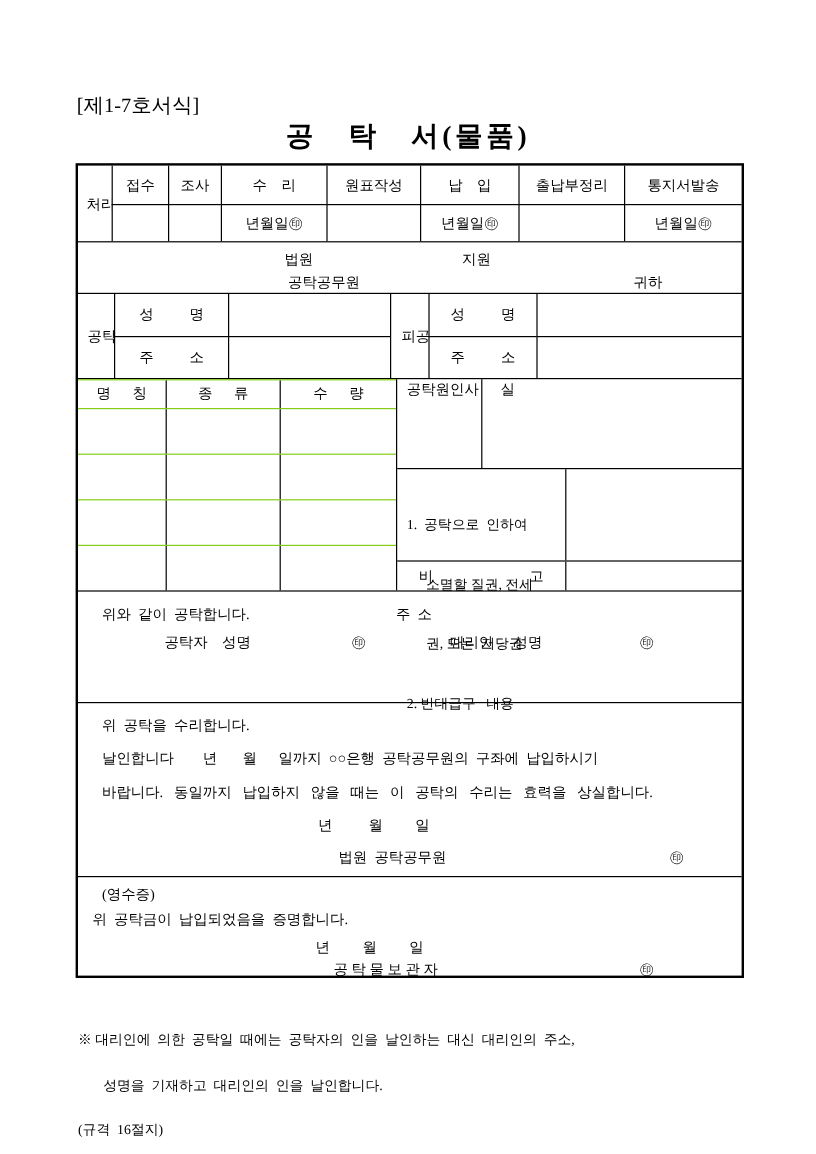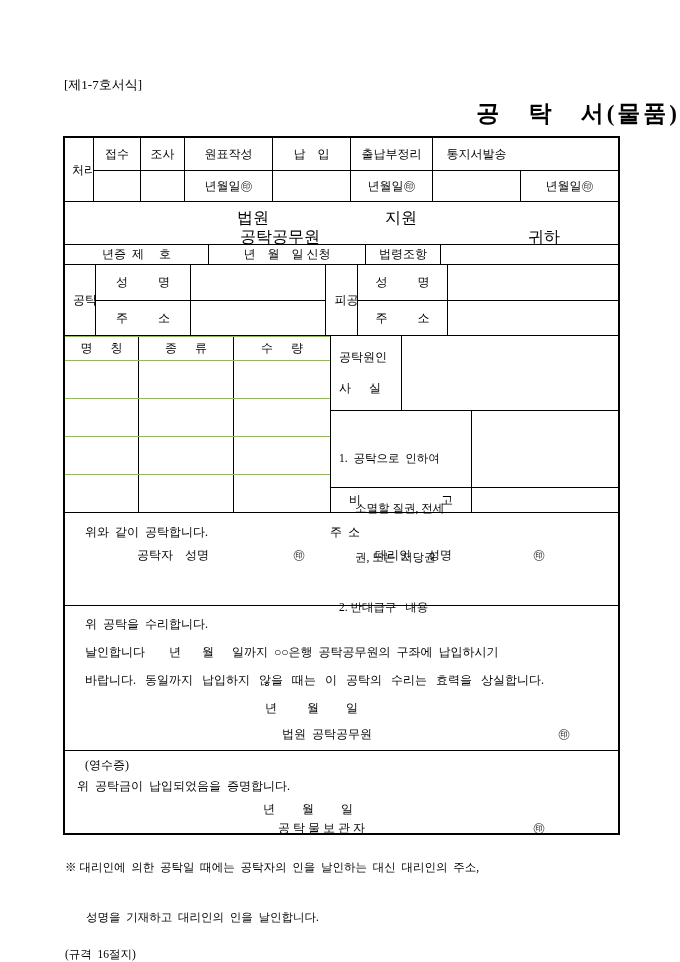--- a/index.html
+++ b/index.html
@@ -1,116 +1,111 @@
 <!DOCTYPE html>
 <html><head>
 <meta charset="utf-8">
 <style>
   * { margin:0; padding:0; box-sizing:border-box; }
   html,body { background:#e8e8e8; }
   body { font-family:"Liberation Serif","DejaVu Serif",serif; color:#000; }
   .page { position:relative; width:680px; height:962px; background:#ffffff; margin:0 auto; overflow:hidden; }
 
-  .form-code { position:absolute; left:64px; top:76px; font-size:13px; white-space:pre; }
-  .title { position:absolute; left:0; top:98px; width:680px; text-align:right;
+  .form-code { position:absolute; left:64px; top:76px; font-size:17px; white-space:pre; }
+  .title { position:absolute; left:0; top:98px; width:680px; text-align:center;
            font-size:23px; font-weight:bold; letter-spacing:3px; white-space:pre; }
 
   .form { position:absolute; left:63px; top:136px; width:557px; border:2px solid #000; background:#fff; }
   .sec { position:relative; }
   .sec + .sec { border-top:1px solid #000; }
 
   .cell { display:flex; align-items:center; justify-content:center; font-size:12px; white-space:pre; overflow:hidden; }
   .bl { border-left:1px solid #000; }
   .bt { border-top:1px solid #000; }
   .r1 { grid-row:1; } .r2 { grid-row:2; }
 
   
   .sec1 { display:grid; grid-template-columns:28px 47px 44px 88px 78px 82px 88px 1fr; grid-template-rows:32px 31px; }
   .vcell { grid-column:1; grid-row:1/3; }
   .vtext { display:block; width:14px; text-align:center; word-break:break-all; line-height:18px; font-size:12px; }
   .vtext4 { line-height:16px; }
 
   
   .sec2 { height:43px; }
-  .abs { position:absolute; font-size:16px; white-space:pre; }
+  .abs { position:absolute; font-size:12px; white-space:pre; }
 
   
   .sec3 { display:grid; grid-template-columns:143px 157px 75px 1fr; height:20px; }
 
   
   .sec4 { display:grid; grid-template-columns:30px 95px 135px 32px 90px 1fr; grid-template-rows:35px 35px; }
   .gc1 { grid-column:1; grid-row:1/3; }
   .gc4 { grid-column:4; grid-row:1/3; }
 
   
   .sec5 { display:flex; }
   .s5-left { width:265px; }
   .s5-title { height:23px; }
   .s5-cols, .s5-row { display:grid; grid-template-columns:73px 95px 1fr; border-top:1px solid #84cc16; }
   .s5-cols { height:24px; }
   .s5-row { height:38px; }
   .s5-right { flex:1; border-left:1px solid #000; display:flex; flex-direction:column; }
   .s5r-row { display:flex; }
   .s5r-label { font-size:12px; }
   .s5r-value { flex:1; border-left:1px solid #000; }
-  .cause-label { width:70px; display:flex; flex-direction:column; justify-content:space-evenly; padding-left:8px; white-space:pre; }
+  .cause-label { width:70px; display:flex; flex-direction:row; justify-content:space-evenly; padding-left:8px; white-space:pre; }
   .ext-label { width:140px; font-size:11.5px; line-height:16.5px; padding:6px 0 0 8px; white-space:pre; }
   .ext-label .ind { padding-left:16px; }
   .remarks-label { width:140px; display:flex; align-items:center; justify-content:space-between; padding:0 18px; }
 
   
   .sec6 { height:67px; }
   .sec7 { height:145px;margin-top:26px; }
   .sec8 { height:83px; }
   .ln { position:absolute; font-size:12px; white-space:pre; }
 
   
   .footnote { position:absolute; left:65px; top:836px; width:560px; font-size:11.5px; line-height:12.5px; white-space:pre; }
-  .footnote .fn2 { padding-left:21px;margin-top:12px; }
+  .footnote .fn2 { padding-left:21px; }
 </style>
 </head>
 <body>
 
 <div class="page">
 
   <div class="form-code">[제1-7호서식]</div>
   <div class="title">공   탁   서(물품)</div>
 
   <div class="form">
 
     <div class="sec sec1">
       <div class="cell vcell"><span class="vtext">처리인</span></div>
       <div class="cell bl r1">접수</div>
       <div class="cell bl r1">조사</div>
+      <div class="cell bl r1">수    리</div>
       <div class="cell bl r1">원표작성</div>
       <div class="cell bl r1">납    입</div>
       <div class="cell bl r1">출납부정리</div>
       <div class="cell bl r1">통지서발송</div>
       <div class="cell bl bt r2"></div>
       <div class="cell bl bt r2"></div>
       <div class="cell bl bt r2">년월일㊞</div>
       <div class="cell bl bt r2"></div>
       <div class="cell bl bt r2">년월일㊞</div>
       <div class="cell bl bt r2"></div>
       <div class="cell bl bt r2">년월일㊞</div>
     </div>
 
     <div class="sec sec2">
       <span class="abs" style="left:172px;top:6px">법원</span>
       <span class="abs" style="left:320px;top:6px">지원</span>
       <span class="abs" style="left:175px;top:25px">공탁공무원</span>
       <span class="abs" style="left:463px;top:25px">귀하</span>
     </div>
 
-    <div class="sec sec3">
-      <div class="cell">년증  제     호</div>
-      <div class="cell bl">년    월    일 신청</div>
-      <div class="cell bl">법령조항</div>
-      <div class="cell bl"></div>
-    </div>
 
     <div class="sec sec4">
       <div class="cell gc1"><span class="vtext">공탁자</span></div>
       <div class="cell bl r1">성          명</div>
       <div class="cell bl r1"></div>
       <div class="cell bl gc4"><span class="vtext vtext4">피공탁자</span></div>
       <div class="cell bl r1">성          명</div>
       <div class="cell bl r1"></div>
       <div class="cell bl bt r2">주          소</div>
       <div class="cell bl bt r2"></div>

